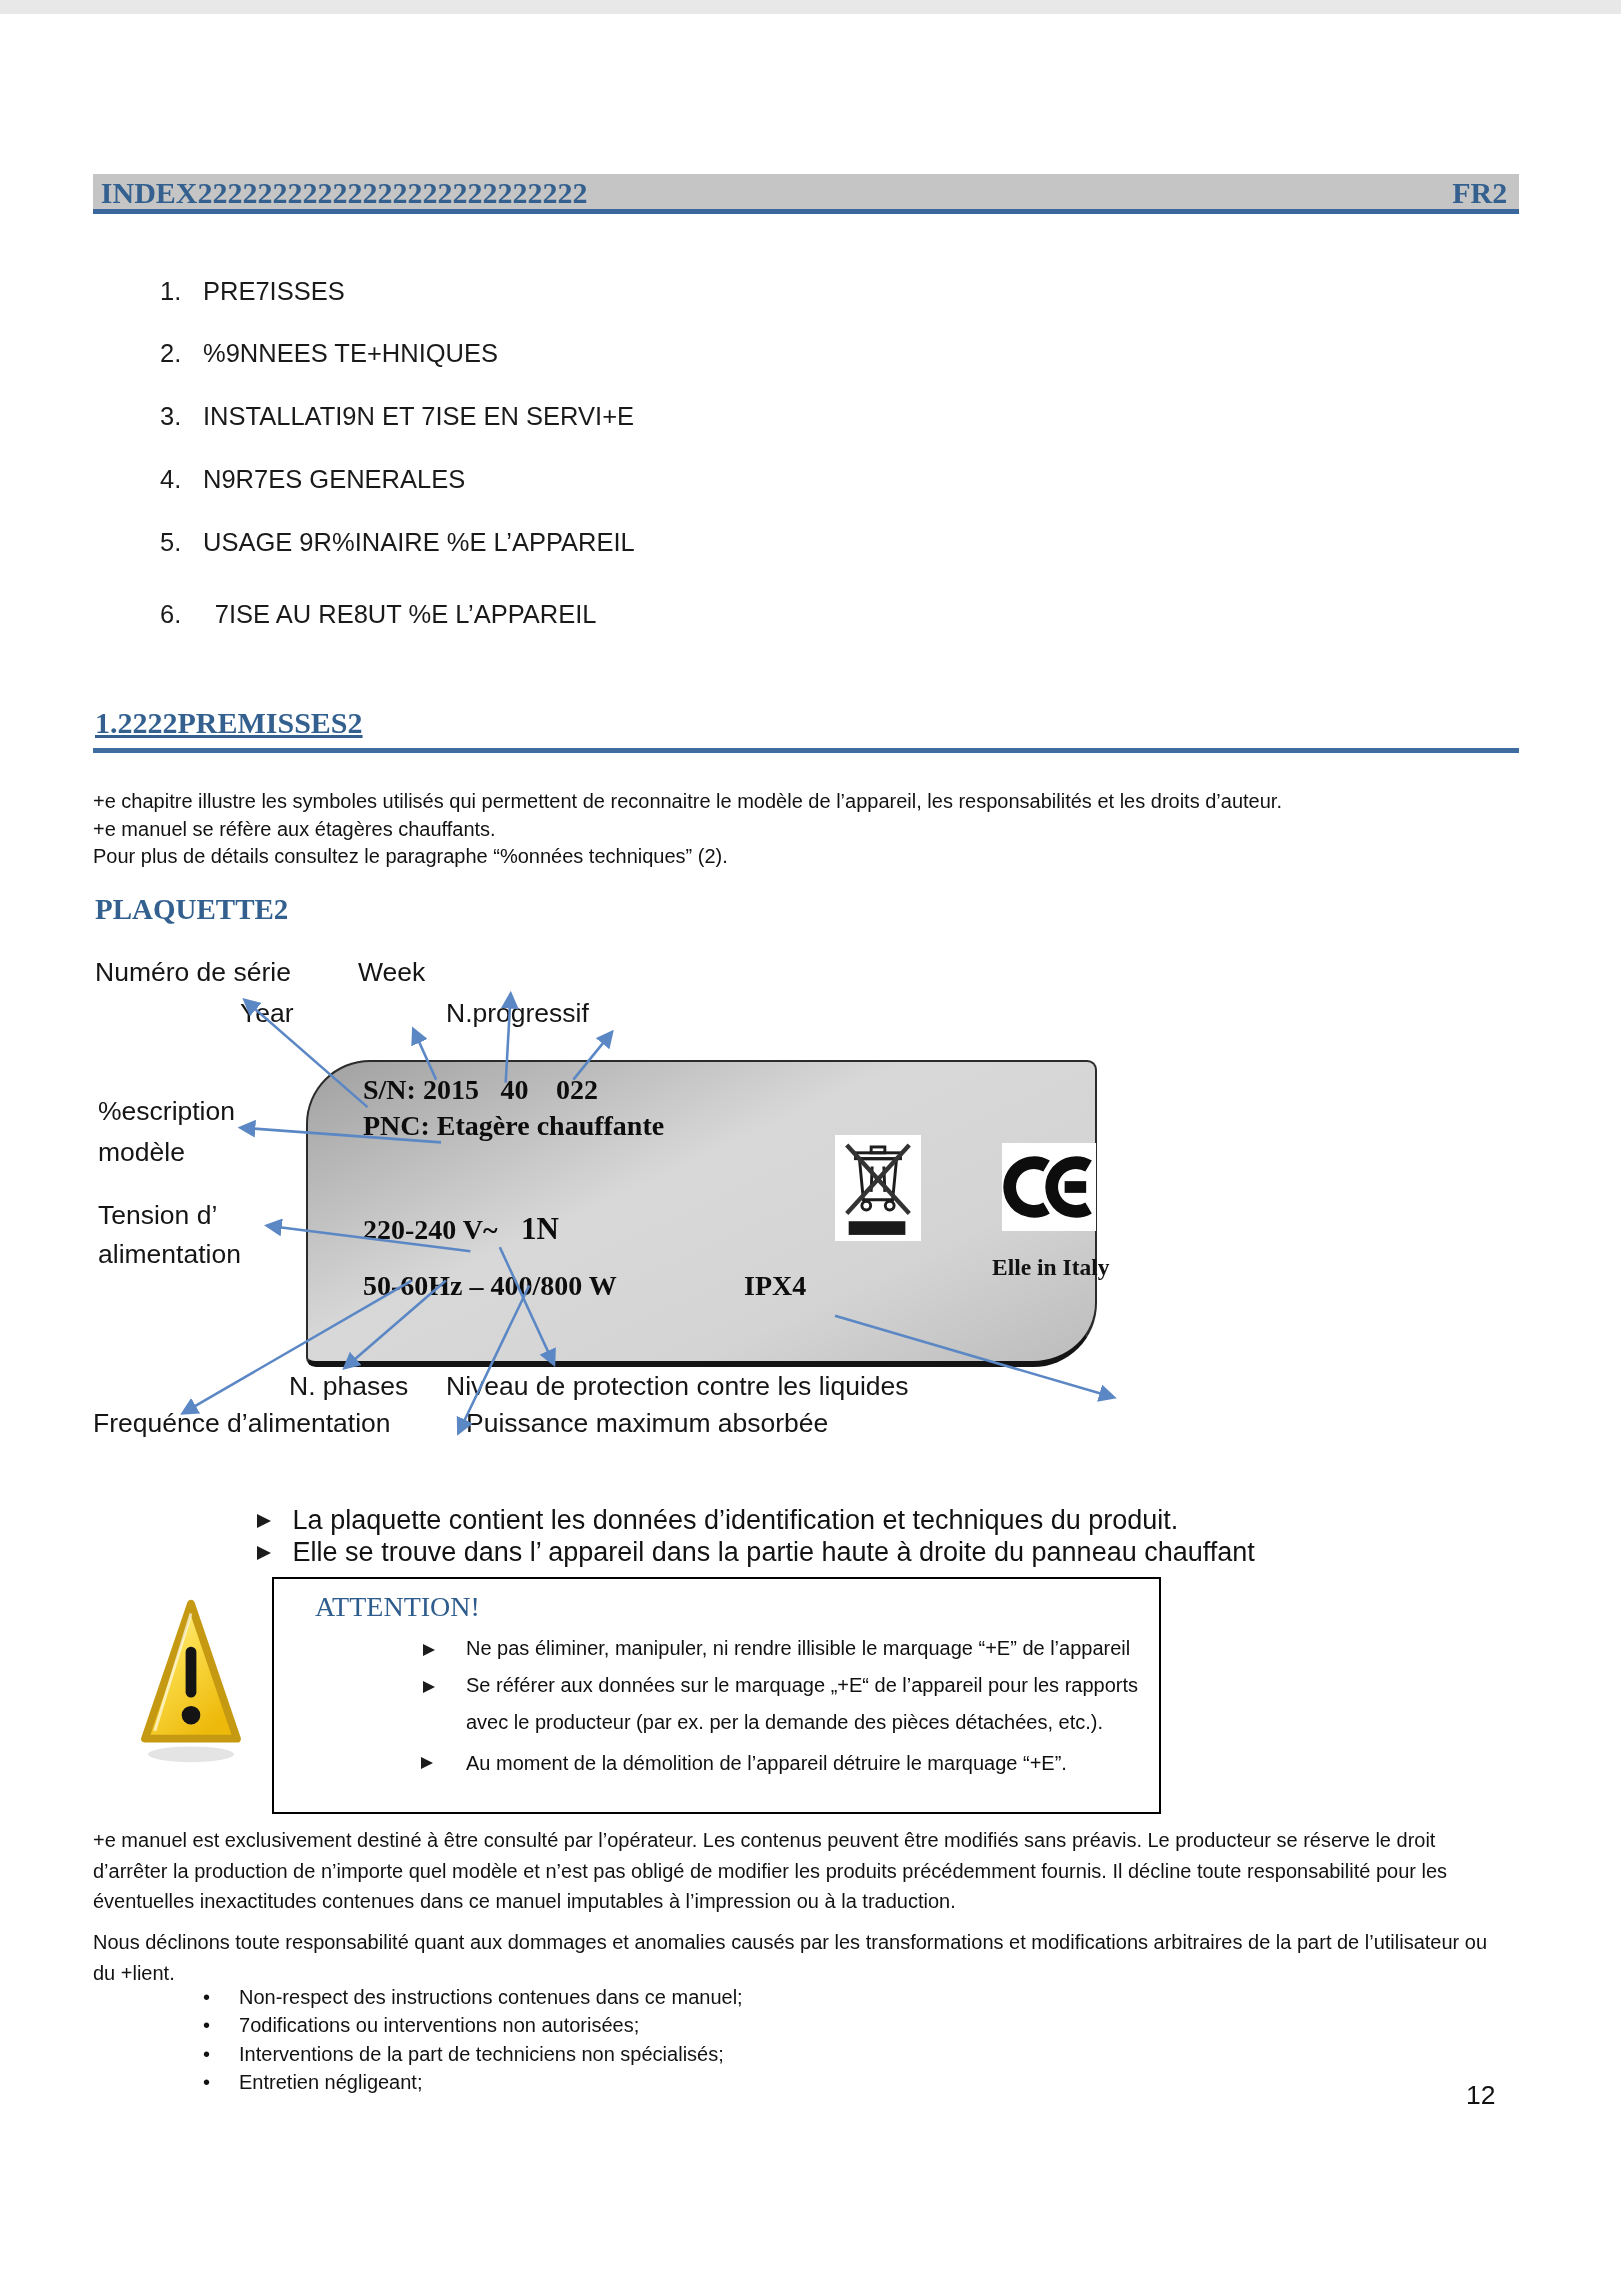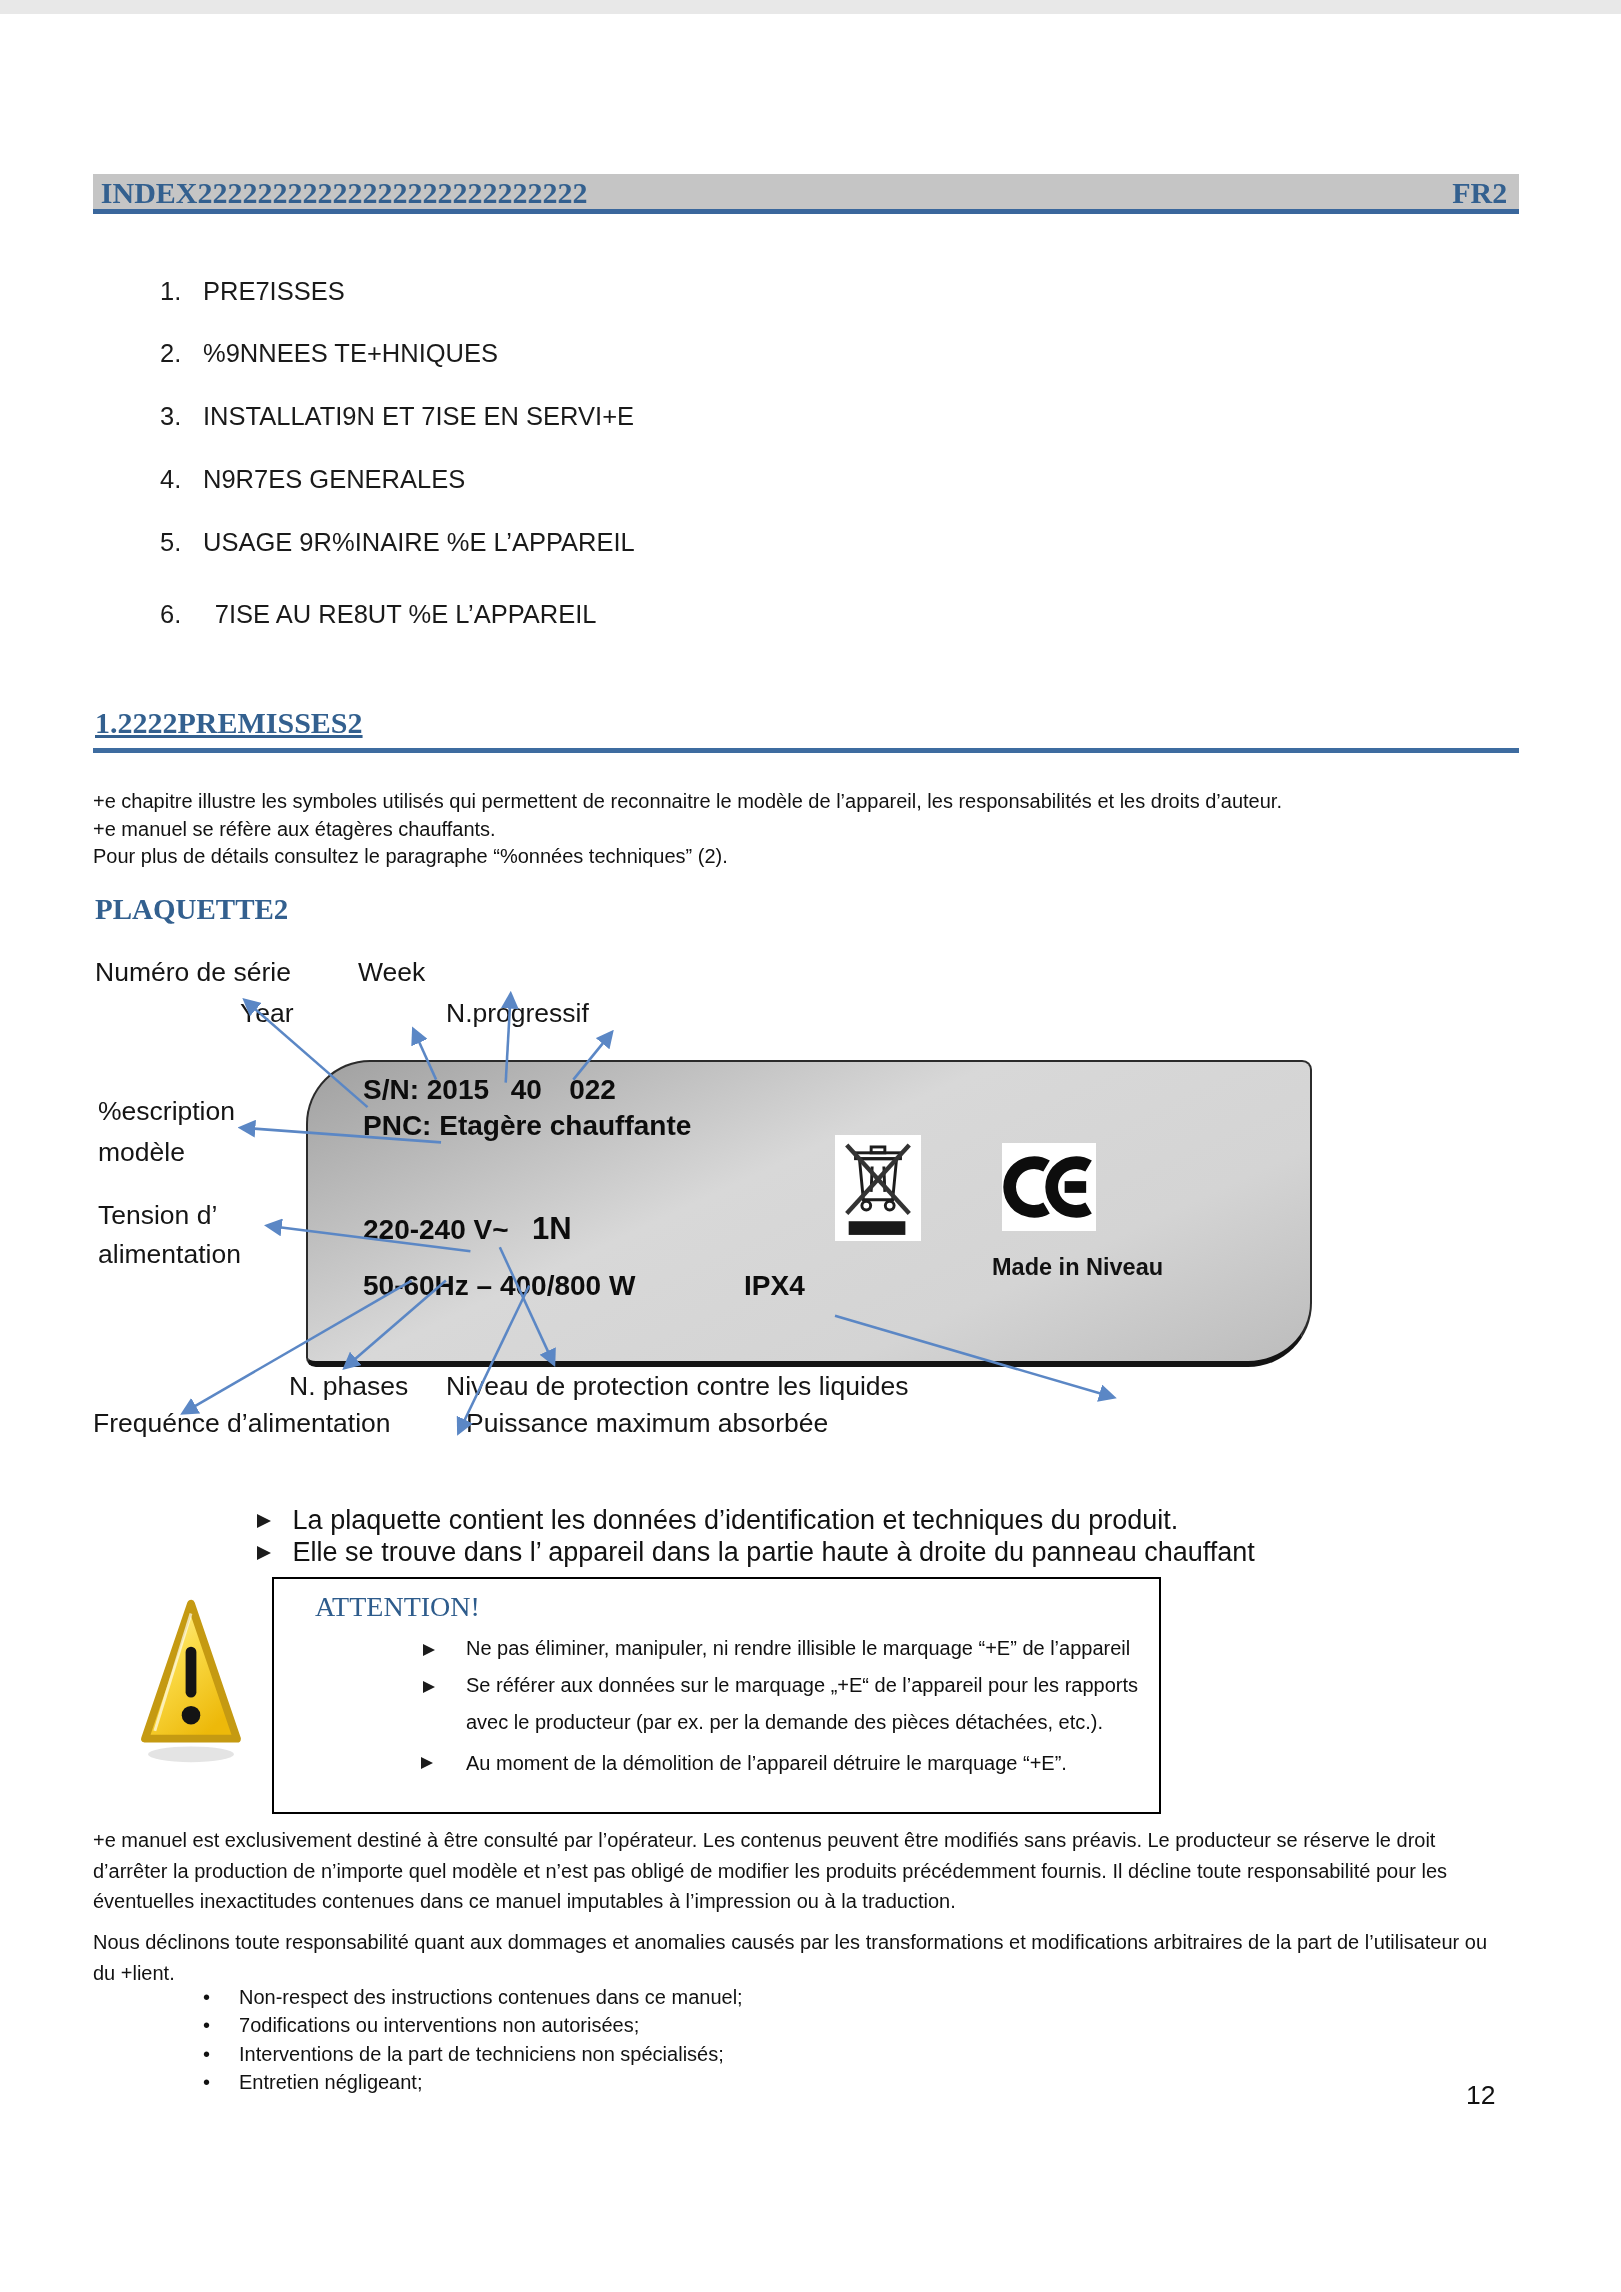--- a/index.html
+++ b/index.html
@@ -18,24 +18,24 @@
   .toc-num{width:43px;}
   .indent6 .toc-label{padding-left:11.8px;}
   
   .h1{left:95px;top:692px;font-size:30px;text-decoration:underline;}
   .h1rule{left:93px;top:734px;width:1426px;height:4.9px;background:#3e6ca0;}
   .bodyline{font-size:20px;}
   .h2{left:95px;top:879px;font-size:29px;}
   
   .callout{font-size:26.5px;color:#151515;}
   
-  .plate{left:306px;top:1046px;width:1006px;height:307px;box-sizing:border-box;
+  .plate{left:306px;top:1046px;width:791px;height:307px;box-sizing:border-box;
          background:linear-gradient(155deg,#a0a0a0 0%,#d8d8d8 42%,#d4d4d4 72%,#bcbcbc 100%);
          border:2.9px solid #2b2b2b;border-bottom:6.9px solid #141414;
-         border-radius:64px 9.8px 64px 9.8px;}
+         border-radius:64px 9.8px 64px 9.8px;font-family:Liberation Serif, serif;}
   .platetext{font-weight:bold;font-size:28px;color:#0d0d0d;white-space:nowrap;position:absolute;}
   .whitebox{position:absolute;background:#fff;}
   .made{position:absolute;font-weight:bold;font-size:23.5px;white-space:nowrap;}
   
   .tri{width:0;height:0;border-left:14.7px solid #1c1c1c;border-top:7.8px solid transparent;
        border-bottom:7.8px solid transparent;display:inline-block;}
   .noterow{display:flex;align-items:center;gap:21.6px;font-size:27px;}
   
   .attbox{left:272px;top:1563px;width:889px;height:237px;border:2.9px solid #000;background:#fff;box-sizing:border-box;}
   .att-title{position:absolute;left:41px;top:11.8px;font-size:28px;
@@ -139,21 +139,21 @@
     <div class="whitebox" style="left:694px;top:81px;width:94px;height:88px">
       <svg width="94" height="88" viewBox="0 0 96 90">
         <g stroke="#0d0d0d" stroke-width="13" fill="none">
           <path d="M45.5 23.5 A 25 25 0 1 0 45.5 66.5"></path>
           <path d="M88.5 23.5 A 25 25 0 1 0 88.5 66.5"></path>
         </g>
         <line x1="64" y1="45" x2="86" y2="45" stroke="#0d0d0d" stroke-width="12"></line>
       </svg>
     </div>
 
-    <div class="made" style="left:684px;top:192px">Made in Niveau</div>
+    <div class="made" style="left:684px;top:192px">Elle in Italy</div>
   </div>
 
   <svg class="overlay" width="1621" height="2293" viewBox="0 0 1654 2339">
     <defs>
       <marker id="ah" viewBox="0 0 10 10" refX="8" refY="5" markerWidth="7" markerHeight="7" orient="auto-start-reverse">
         <path d="M0 0 L10 5 L0 10 z" fill="#5b87c5"></path>
       </marker>
     </defs>
     <g stroke="#5b87c5" stroke-width="2.6" fill="none" marker-end="url(#ah)">
       <line x1="375" y1="1115" x2="250" y2="1006"></line>

